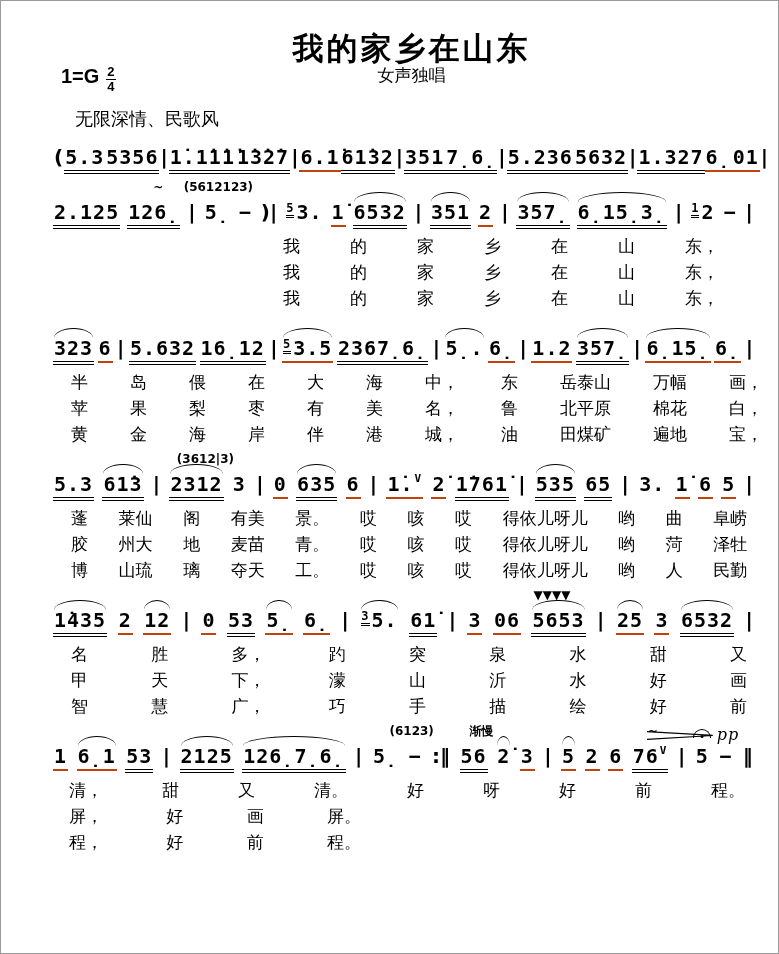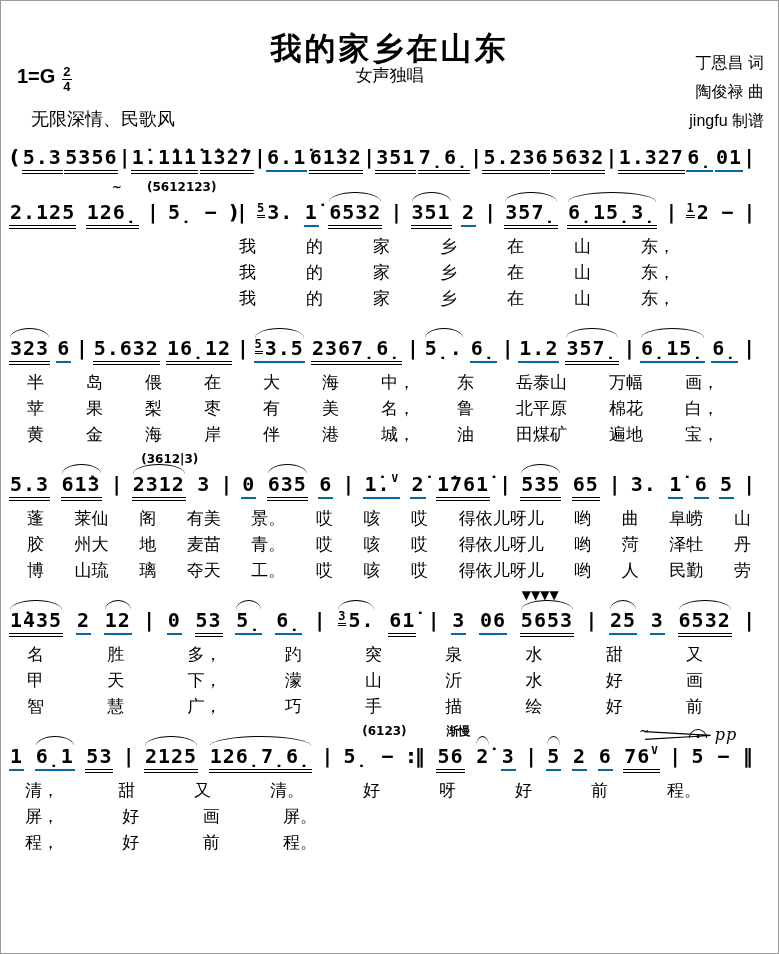--- a/index.html
+++ b/index.html
@@ -1,39 +1,39 @@
 <!DOCTYPE html>
 <html><head>
 <meta charset="utf-8">
 <style>
   html,body{margin:0;padding:0;background:#fff;}
   .page{width:779px;height:954px;box-sizing:border-box;position:relative;background:#fff;
         border:1px solid #9a9a9a;overflow:hidden;color:#000;
-        font-family:"Liberation Sans",sans-serif;}
+        font-family:"Liberation Sans",sans-serif;padding-left:44px;}
   
   .header{position:relative;height:136px;}
   .title{text-align:center;padding-top:32px;font-family:"Liberation Serif",serif;
          font-size:31px;font-weight:600;letter-spacing:3px;line-height:1;}
   .subtitle{text-align:center;font-size:17px;margin-top:0;}
   .key-block{position:absolute;left:16px;top:64px;font-weight:bold;font-size:20px;
              display:flex;align-items:flex-start;}
   .frac{display:inline-flex;flex-direction:column;align-items:center;font-size:13px;
         line-height:1.05;margin-left:7px;font-weight:bold;}
   .frac .den{border-top:1px solid #000;padding:0 1px;}
   .expression{position:absolute;left:30px;top:106px;font-size:18px;}
   .credits{position:absolute;right:14px;top:48px;font-size:16px;text-align:right;line-height:1.8;}
   
   #systems{padding-top:4px;}
   .system{margin-bottom:4px;}
   .note-row{display:flex;justify-content:space-between;align-items:baseline;
             font-family:"DejaVu Sans Mono",monospace;font-weight:bold;font-size:20px;
             letter-spacing:1px;padding:0 24px 2px 8px;margin-top:24px;}
   .system:first-child .note-row{margin-top:4px;}
   .grp{position:relative;white-space:nowrap;padding:0 1px 2px 1px;line-height:1.05;}
-  .u1{border-bottom:2px solid #0369a1;}
+  .u1{border-bottom:2px solid #c2410c;}
   .u2{border-bottom:4px double #000;}
   .slur::before{content:"";position:absolute;left:1px;right:1px;top:-10px;height:9px;
                 border-top:1.4px solid #000;border-radius:50% 50% 0 0/100% 100% 0 0;}
   .above{position:absolute;top:-21px;left:0;font-family:"DejaVu Sans",sans-serif;
          font-size:12px;font-weight:bold;letter-spacing:0;white-space:nowrap;line-height:1;}
   .sup{font-size:12px;position:relative;top:-7px;margin-right:2px;line-height:1;
        border-bottom:3px double #000;}
   .post{font-size:11px;position:relative;top:-9px;margin-left:1px;}
   .bar{font-family:"DejaVu Sans",sans-serif;font-weight:bold;letter-spacing:0;padding:0 1px;}
   .fermata{position:absolute;top:-17px;left:50%;transform:translateX(-50%);
@@ -59,25 +59,20 @@
     <div class="title">我的家乡在山东</div>
     <div class="subtitle">女声独唱</div>
     <div class="key-block">
       <span>1=G</span>
       <span class="frac">
         <span class="num">2</span>
         <span class="den">4</span>
       </span>
     </div>
     <div class="expression">无限深情、民歌风</div>
-    <div class="credits">
-      <div>丁恩昌 词</div>
-      <div>陶俊禄 曲</div>
-      <div>jingfu 制谱</div>
-    </div>
   </div>
   <div id="systems">
       <div class="system">
         <div class="note-row">
           <span class="bar">(</span>
           <span class="grp u2">5.3</span>
           <span class="grp u2">5356</span>
           <span class="bar">|</span>
           <span class="grp u2">1̇.1̇1̇1̇</span>
           <span class="grp u2">1̇3̇2̇7</span>

